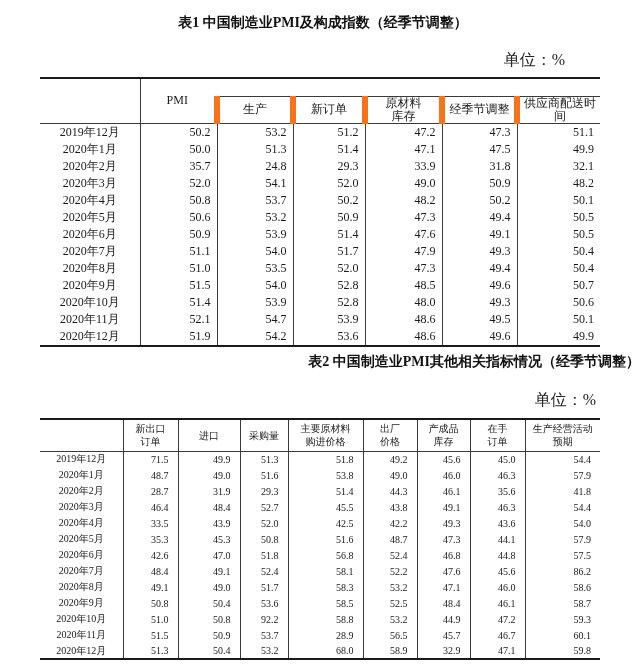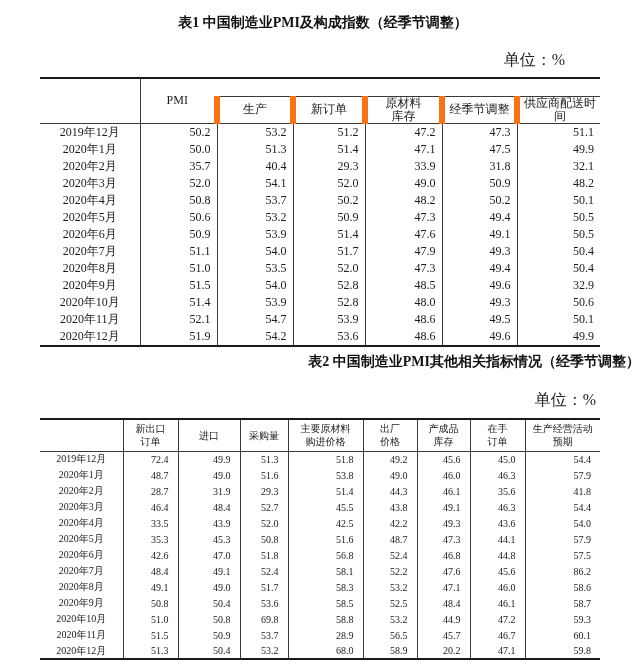--- a/index.html
+++ b/index.html
@@ -107,21 +107,21 @@
         <td class="num-cell">50.0</td>
         <td class="num-cell">51.3</td>
         <td class="num-cell">51.4</td>
         <td class="num-cell">47.1</td>
         <td class="num-cell">47.5</td>
         <td class="num-cell">49.9</td>
       </tr>
       <tr>
         <td class="month-cell">2020年2月</td>
         <td class="num-cell">35.7</td>
-        <td class="num-cell">40.4</td>
+        <td class="num-cell">24.8</td>
         <td class="num-cell">29.3</td>
         <td class="num-cell">33.9</td>
         <td class="num-cell">31.8</td>
         <td class="num-cell">32.1</td>
       </tr>
       <tr>
         <td class="month-cell">2020年3月</td>
         <td class="num-cell">52.0</td>
         <td class="num-cell">54.1</td>
         <td class="num-cell">52.0</td>
@@ -174,21 +174,21 @@
         <td class="num-cell">49.4</td>
         <td class="num-cell">50.4</td>
       </tr>
       <tr>
         <td class="month-cell">2020年9月</td>
         <td class="num-cell">51.5</td>
         <td class="num-cell">54.0</td>
         <td class="num-cell">52.8</td>
         <td class="num-cell">48.5</td>
         <td class="num-cell">49.6</td>
-        <td class="num-cell">32.9</td>
+        <td class="num-cell">50.7</td>
       </tr>
       <tr>
         <td class="month-cell">2020年10月</td>
         <td class="num-cell">51.4</td>
         <td class="num-cell">53.9</td>
         <td class="num-cell">52.8</td>
         <td class="num-cell">48.0</td>
         <td class="num-cell">49.3</td>
         <td class="num-cell">50.6</td>
       </tr>
@@ -243,21 +243,21 @@
 库存</th>
         <th>在手
 订单</th>
         <th>生产经营活动
 预期</th>
       </tr>
   </thead>
   <tbody id="t2-body">
       <tr>
         <td class="month-cell">2019年12月</td>
-        <td class="num-cell">72.4</td>
+        <td class="num-cell">71.5</td>
         <td class="num-cell">49.9</td>
         <td class="num-cell">51.3</td>
         <td class="num-cell">51.8</td>
         <td class="num-cell">49.2</td>
         <td class="num-cell">45.6</td>
         <td class="num-cell">45.0</td>
         <td class="num-cell">54.4</td>
       </tr>
       <tr>
         <td class="month-cell">2020年1月</td>
@@ -355,21 +355,21 @@
         <td class="num-cell">58.5</td>
         <td class="num-cell">52.5</td>
         <td class="num-cell">48.4</td>
         <td class="num-cell">46.1</td>
         <td class="num-cell">58.7</td>
       </tr>
       <tr>
         <td class="month-cell">2020年10月</td>
         <td class="num-cell">51.0</td>
         <td class="num-cell">50.8</td>
-        <td class="num-cell">69.8</td>
+        <td class="num-cell">92.2</td>
         <td class="num-cell">58.8</td>
         <td class="num-cell">53.2</td>
         <td class="num-cell">44.9</td>
         <td class="num-cell">47.2</td>
         <td class="num-cell">59.3</td>
       </tr>
       <tr>
         <td class="month-cell">2020年11月</td>
         <td class="num-cell">51.5</td>
         <td class="num-cell">50.9</td>
@@ -380,18 +380,18 @@
         <td class="num-cell">46.7</td>
         <td class="num-cell">60.1</td>
       </tr>
       <tr>
         <td class="month-cell">2020年12月</td>
         <td class="num-cell">51.3</td>
         <td class="num-cell">50.4</td>
         <td class="num-cell">53.2</td>
         <td class="num-cell">68.0</td>
         <td class="num-cell">58.9</td>
-        <td class="num-cell">20.2</td>
+        <td class="num-cell">32.9</td>
         <td class="num-cell">47.1</td>
         <td class="num-cell">59.8</td>
       </tr>
     </tbody>
 </table>
 
 </body></html>

